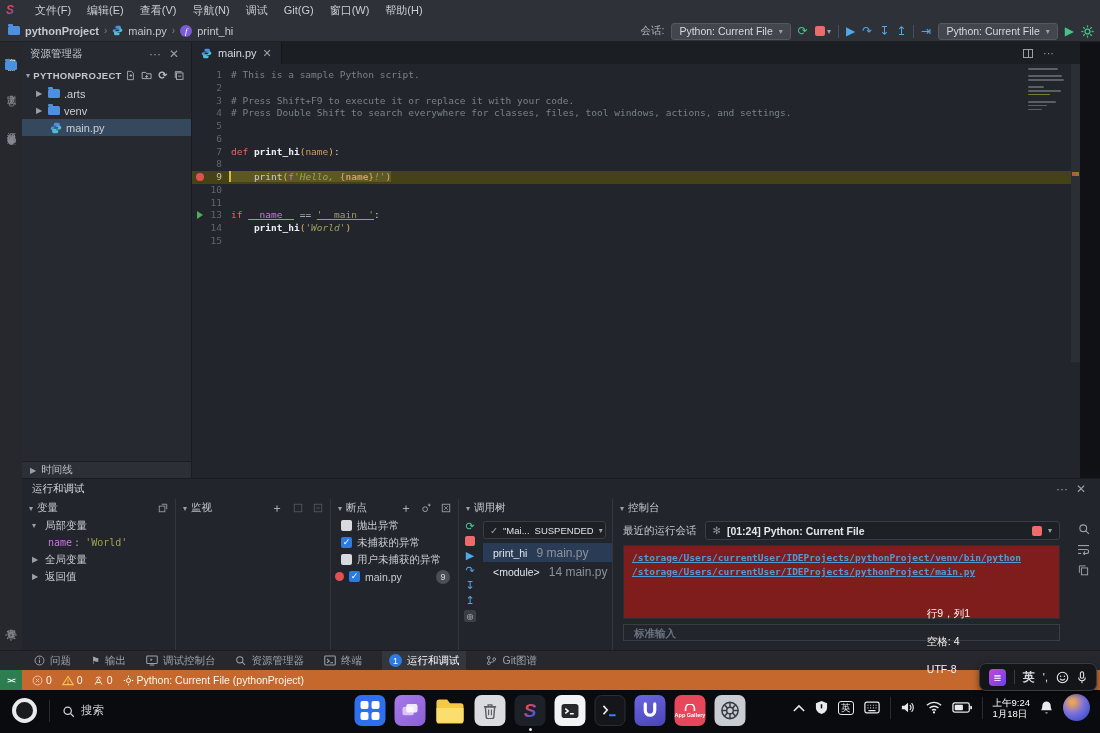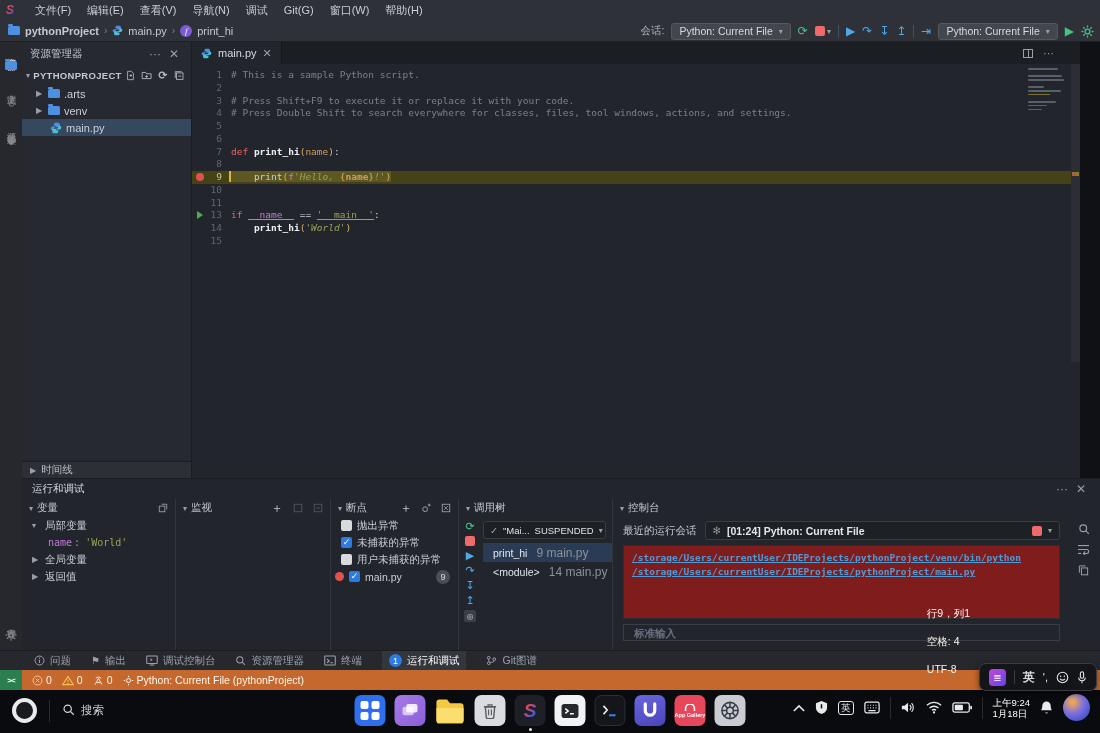--- a/index.html
+++ b/index.html
@@ -130,21 +130,21 @@
   #statusbar { left:0; top:670px; width:1100px; height:20px; background:#c4682e; display:flex; align-items:center; color:#fdf6ef; font-size:10.5px; }
   #remote-ind { width:22px; height:20px; background:#2c7d4f; color:#fff; font-size:8px; display:flex; align-items:center; justify-content:center; font-weight:bold; letter-spacing:-1px; }
   .sb-item { display:flex; align-items:center; gap:3px; margin-left:10px; }
   #sb-right { margin-left:auto; display:flex; gap:14px; margin-right:130px;flex-direction:column; }
 
   
   #taskbar { left:0; top:690px; width:1100px; height:43px; background:#0a0b0f; }
   #tb-left { position:absolute; left:12px; top:698px; display:flex; align-items:center; gap:12px; }
   #launcher { width:25px; height:25px; border-radius:50%; border:4px solid #e9eaec; background:#1a1b1f; }
   .tb-div { width:1px; height:22px; background:#2a2b30; }
-  #tb-search { display:flex; align-items:flex-start; gap:6px; color:#cfd3da; font-size:11.5px; }
+  #tb-search { display:flex; align-items:flex-end; gap:6px; color:#cfd3da; font-size:11.5px; }
   #tb-center { position:absolute; left:50%; top:695px; transform:translateX(-50%); display:flex; gap:9px; align-items:center; }
   .appic { width:31px; height:31px; border-radius:7px; display:flex; align-items:center; justify-content:center; position:relative; }
   .dot-ind { position:absolute; left:50%; bottom:-5px; transform:translateX(-50%); width:3px; height:3px; border-radius:50%; background:#e9eaec; }
   .grid4 { display:grid; grid-template-columns:8px 8px; grid-gap:3px; }
   .grid4 span { width:8px; height:8px; background:#fff; border-radius:2px; }
   #tb-tray { position:absolute; right:10px; top:694px; display:flex; align-items:center; gap:10px; color:#e9eaec; }
   #tray-time { text-align:left; font-size:9.5px; line-height:11px; color:#fff; }
   #avatar { width:27px; height:27px; border-radius:50%; background:radial-gradient(circle at 35% 30%,#e8a45a 8%,#7b6fe0 45%,#3f53c9 80%); }
   .ime-box { position:absolute; right:3px; top:663px; height:28px; background:#141519; border:1px solid #3a3c42; border-radius:7px; display:flex; align-items:center; gap:8px; padding:0 9px; z-index:20; box-shadow:0 2px 6px rgba(0,0,0,.5); }
   .ime-purple { width:17px; height:17px; border-radius:4px; background:linear-gradient(135deg,#c14bd4,#6a3ff0); color:#fff; font-size:10px; display:flex; align-items:center; justify-content:center; }

